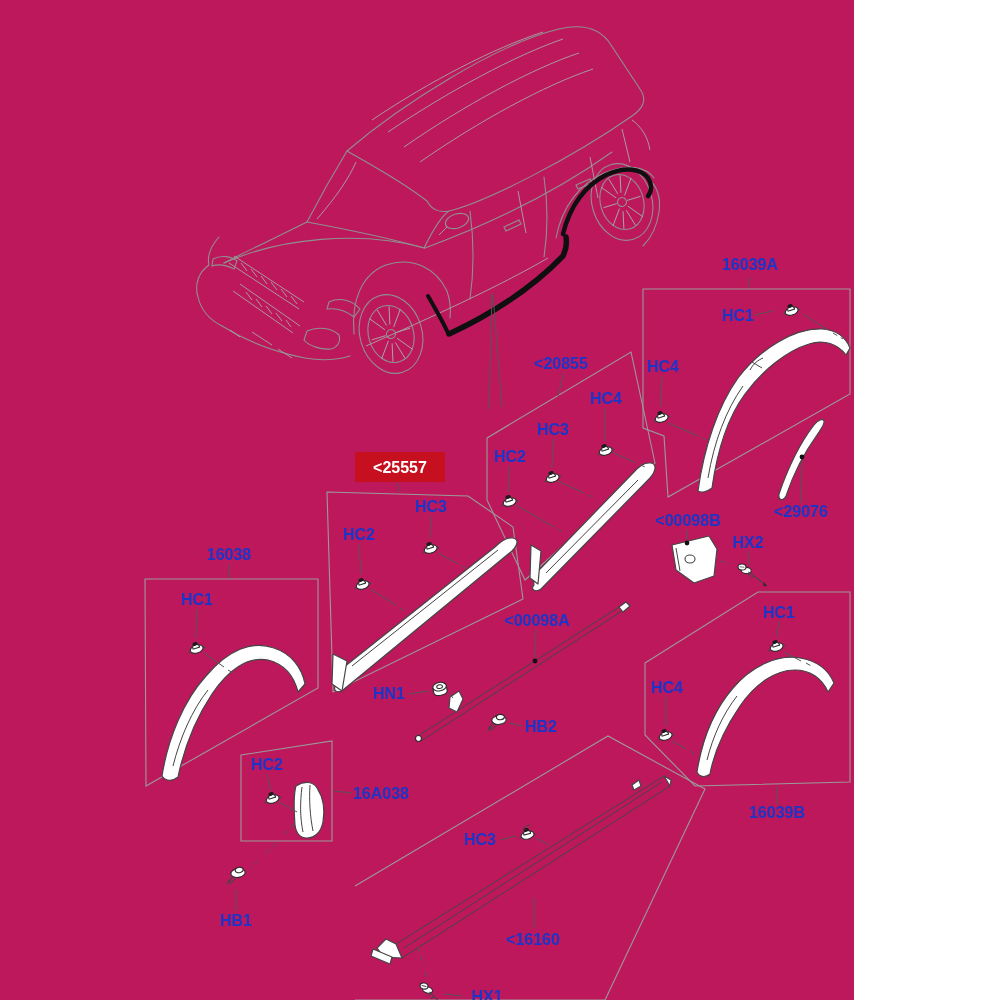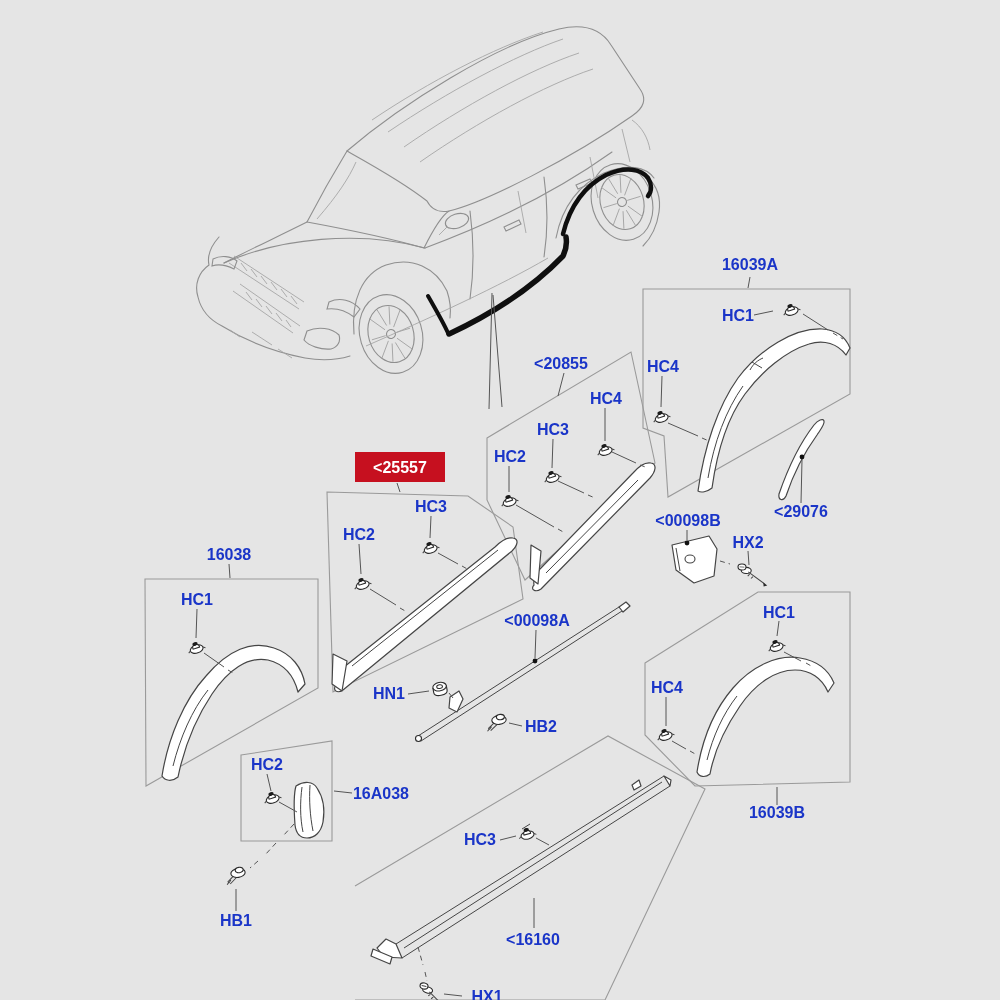--- a/index.html
+++ b/index.html
@@ -1,16 +1,16 @@
 <!DOCTYPE html>
 <html><head>
 <meta charset="utf-8">
 <style>
   html,body{margin:0;padding:0;background:#ffffff;}
-  .stage{width:1000px;height:1000px;position:relative;background:#e5e5e5;overflow:hidden;}
+  .stage{width:854px;height:1000px;position:relative;background:#be185d;overflow:hidden;}
   svg{display:block;}
   .lbl{font-family:"Liberation Sans",sans-serif;font-weight:bold;font-size:16px;fill:#1a35c8;}
   .lbl-hl{font-family:"Liberation Sans",sans-serif;font-weight:bold;font-size:16px;}
   .box{fill:none;stroke:#9a9a9a;stroke-width:1.1px;}
   .part{fill:#ffffff;stroke:#454545;stroke-width:1.2px;stroke-linejoin:round;}
   .pline{fill:none;stroke:#454545;stroke-width:1px;}
   .leader{fill:none;stroke:#555555;stroke-width:1px;}
   .dash{stroke-dasharray:5 4;}
   .car{fill:none;stroke:#8f8f8f;stroke-width:1.1px;stroke-linecap:round;}
   .carthin{fill:none;stroke:#a6a6a6;stroke-width:0.9px;}

